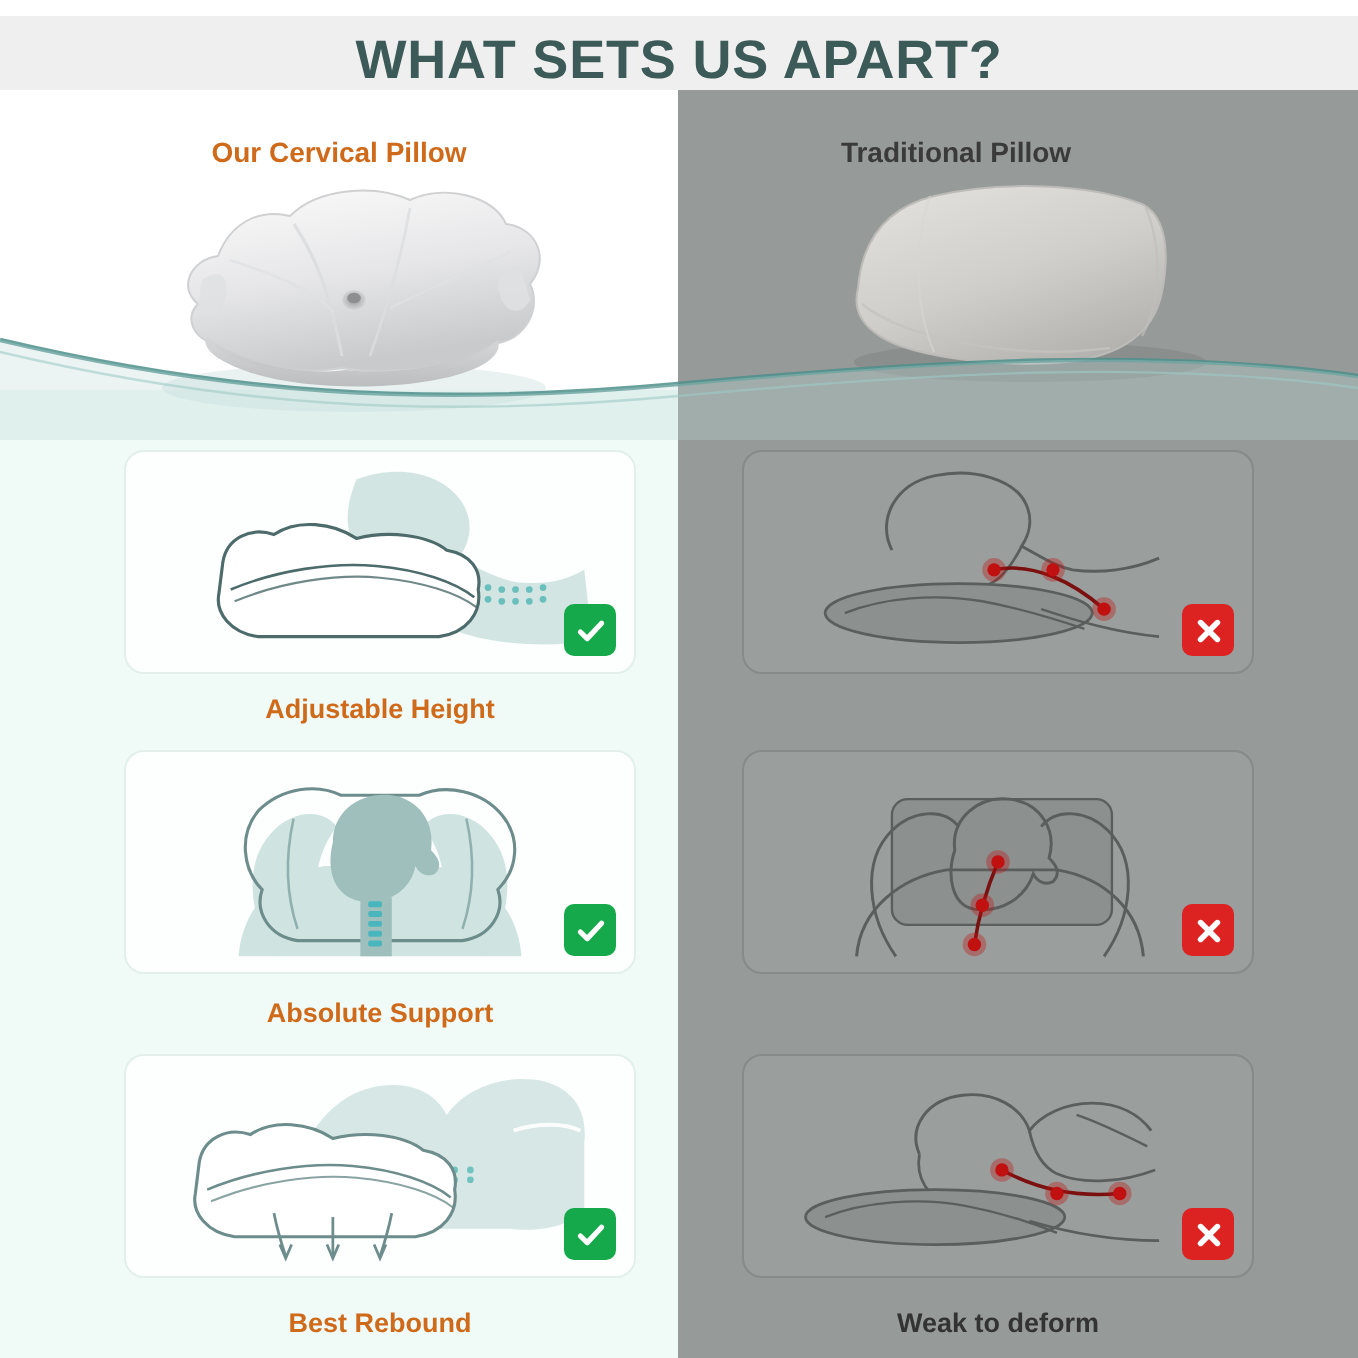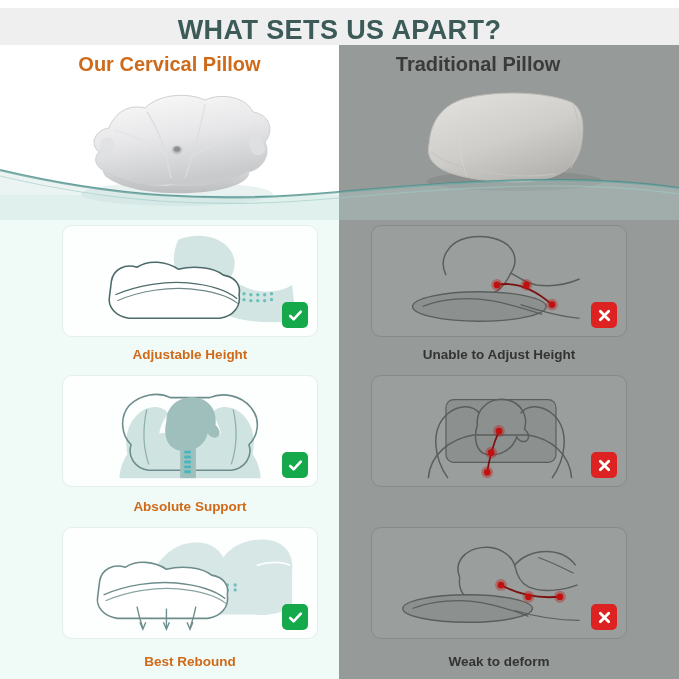--- a/index.html
+++ b/index.html
@@ -44,23 +44,23 @@
   }
 
   
   .wave{
     position:absolute;left:0;top:140px;width:679px;height:80px;
     pointer-events:none;
   }
 
   
   .col-header{
-    position:absolute;top:54px;height:20px;
+    position:absolute;top:66px;height:20px;
     display:flex;align-items:center;justify-content:center;
-    font-size:20px;font-weight:bold;
+    font-size:14px;font-weight:bold;
   }
   .col-header-left{left:0;width:339px;color:#cf6a1a;}
   .col-header-right{left:339px;width:278px;color:#3a3a3a;font-weight:600;}
 
   
   .hero{position:absolute;}
   .hero-left{left:55px;top:78px;width:240px;height:130px;}
   .hero-right{left:405px;top:82px;width:215px;height:115px;}
 
   
@@ -264,21 +264,20 @@
         <circle cx="182" cy="80" r="6" fill="#c01010" opacity="0.35"></circle>
         <circle cx="182" cy="80" r="3.4" fill="#c01010"></circle>
       </g>
     </svg>
     <div class="badge badge-no">
       <svg width="17" height="17" viewBox="0 0 17 17">
         <path d="M4.3,4.3 L12.7,12.7 M12.7,4.3 L4.3,12.7" fill="none" stroke="#ffffff" stroke-width="2.8" stroke-linecap="round"></path>
       </svg>
     </div>
   </div>
-  <div class="card-label label-right lab1">Unable to Adjust Height</div>
 
   <div class="card card-left row2">
     <svg class="card-art" viewBox="0 0 256 112">
 
       <path d="M56,104 C58,78 76,62 100,58 L156,58 C180,62 198,78 200,104 Z" fill="#cfe3e1"></path>
 
       <path d="M74,104 C62,84 58,58 72,42 C82,30 98,28 106,38
                C98,48 94,62 96,76" fill="#cfe3e1"></path>
       <path d="M182,104 C194,84 198,58 184,42 C174,30 158,28 150,38
                C158,48 162,62 160,76" fill="#cfe3e1"></path>

